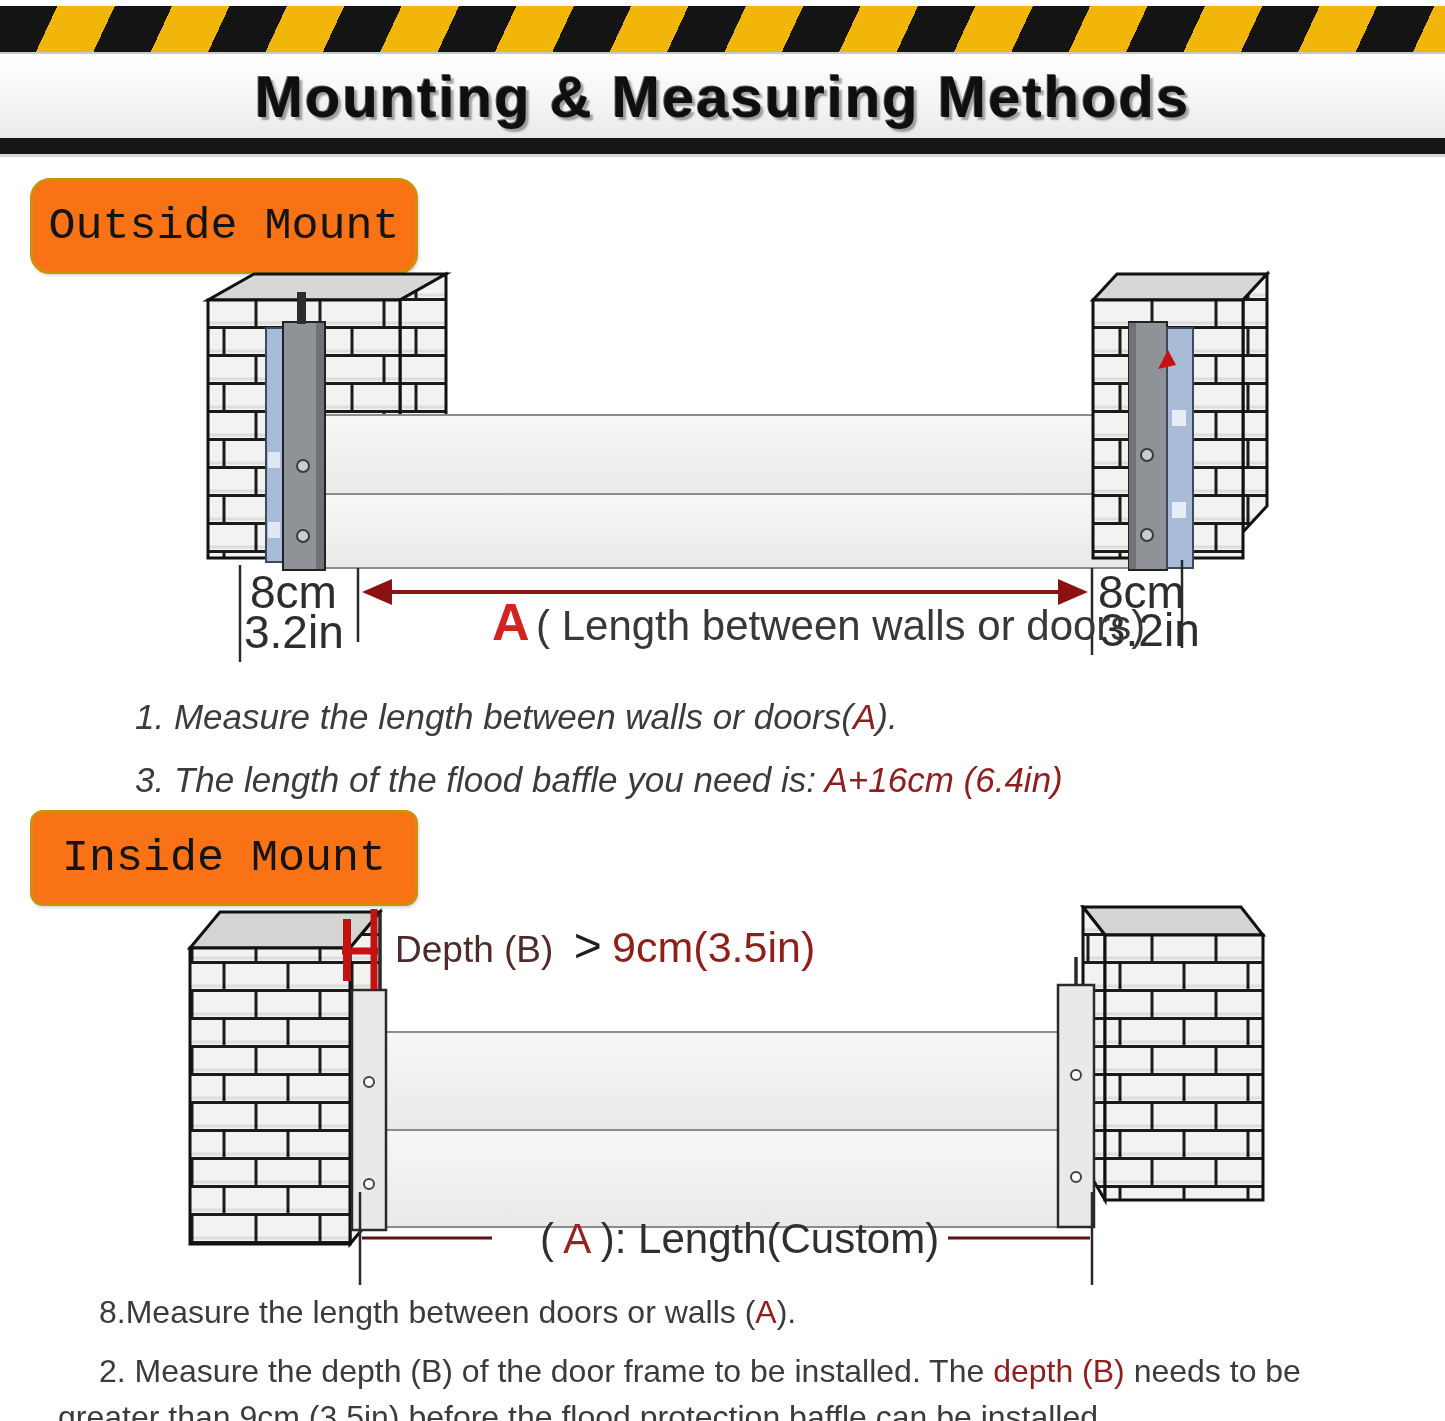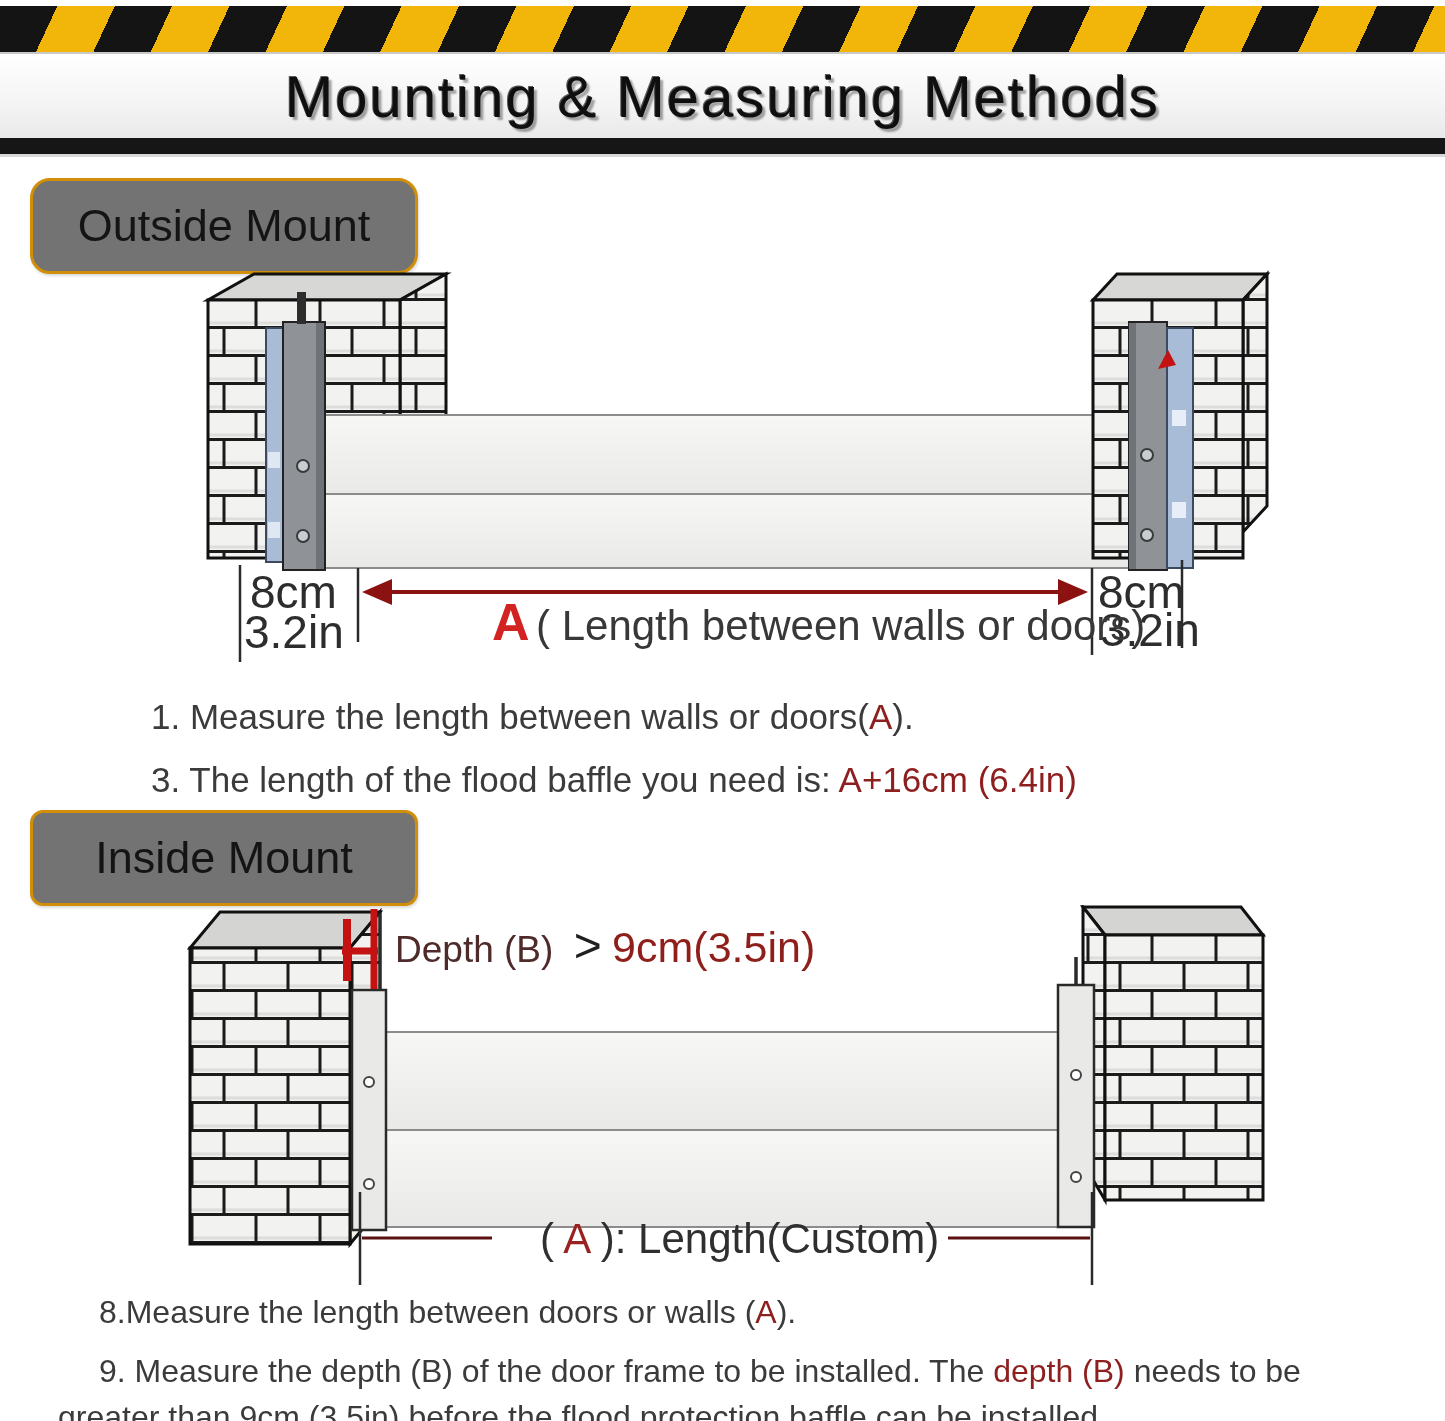--- a/index.html
+++ b/index.html
@@ -4,38 +4,38 @@
 <style>
   html,body{margin:0;padding:0;background:#ffffff;}
   .page{position:relative;width:1445px;height:1421px;background:#ffffff;overflow:hidden;
         font-family:"Liberation Sans",sans-serif;}
   
   .hazard-top{margin-top:6px;height:46px;
     background:repeating-linear-gradient(115deg,#141414 0 52px,#F2B60B 52px 104px);
     border-bottom:2px solid #c9c9c9;}
   .title-band{height:84px;background:linear-gradient(180deg,#ffffff 0%,#f4f4f4 60%,#e9e9e9 100%);
     display:flex;align-items:center;justify-content:center;}
-  .title-band h1{margin:0;font-size:58px;font-weight:400;letter-spacing:2px;color:#0f0f0f;
+  .title-band h1{margin:0;font-size:58px;font-weight:700;letter-spacing:2px;color:#0f0f0f;
     text-shadow:3px 3px 2px rgba(0,0,0,0.35),-1px -1px 0 #5a5a5a;}
   .black-bar{height:16px;background:#161616;border-bottom:3px solid #d8d8d8;}
   
-  .badge{position:absolute;left:30px;width:382px;height:90px;background:#737373;
+  .badge{position:absolute;left:30px;width:382px;height:90px;background:#f97316;
     border:3px solid #D18E08;border-radius:20px;display:flex;align-items:center;justify-content:center;
-    font-size:45px;color:#141414;box-shadow:1px 2px 3px rgba(0,0,0,0.15);}
+    font-size:45px;color:#141414;box-shadow:1px 2px 3px rgba(0,0,0,0.15);font-family:Liberation Mono, monospace;}
   #badge-outside{top:178px;}
   #badge-inside{top:810px;border-radius:13px;}
   
   .diagram{position:absolute;left:0;}
   #d1{top:270px;}
   #d2{top:905px;}
   svg text{font-family:"Liberation Sans",sans-serif;}
   
   .instructions{position:absolute;color:#3b3b3b;}
   #instr1{left:135px;top:692px;width:1270px;font-size:35px;line-height:1.42;}
-  #instr1 p{margin:0 0 13px 16px;}
+  #instr1 p{margin:0 0 13px 0;font-style:italic;}
   #instr2{left:58px;top:1290px;width:1352px;font-size:32px;line-height:1.42;}
   #instr2 p{margin:0 0 14px 0;}
   #instr2 p{text-indent:41px;}
   .rd{color:#8E1F1F;}
 </style>
 </head>
 <body>
 
 <div class="page">
 
@@ -198,16 +198,16 @@
     </g>
     <text x="540" y="348" font-size="42">
       <tspan fill="#2f2f2f">(</tspan>
       <tspan fill="#9a2121">A</tspan>
       <tspan fill="#2f2f2f">): Length(Custom)</tspan>
     </text>
   </svg>
 
   <div class="instructions" id="instr2">
     <p><span>8.Measure the length between doors or walls (</span><span class="rd">A</span><span>).</span></p>
-    <p><span>9. Measure the depth (B) of the door frame to be installed. The </span><span class="rd">depth (B)</span><span> needs to be greater than 9cm (3.5in) before the flood protection baffle can be installed.</span></p>
+    <p><span>2. Measure the depth (B) of the door frame to be installed. The </span><span class="rd">depth (B)</span><span> needs to be greater than 9cm (3.5in) before the flood protection baffle can be installed.</span></p>
   </div>
 
 </div>
 
 </body></html>

